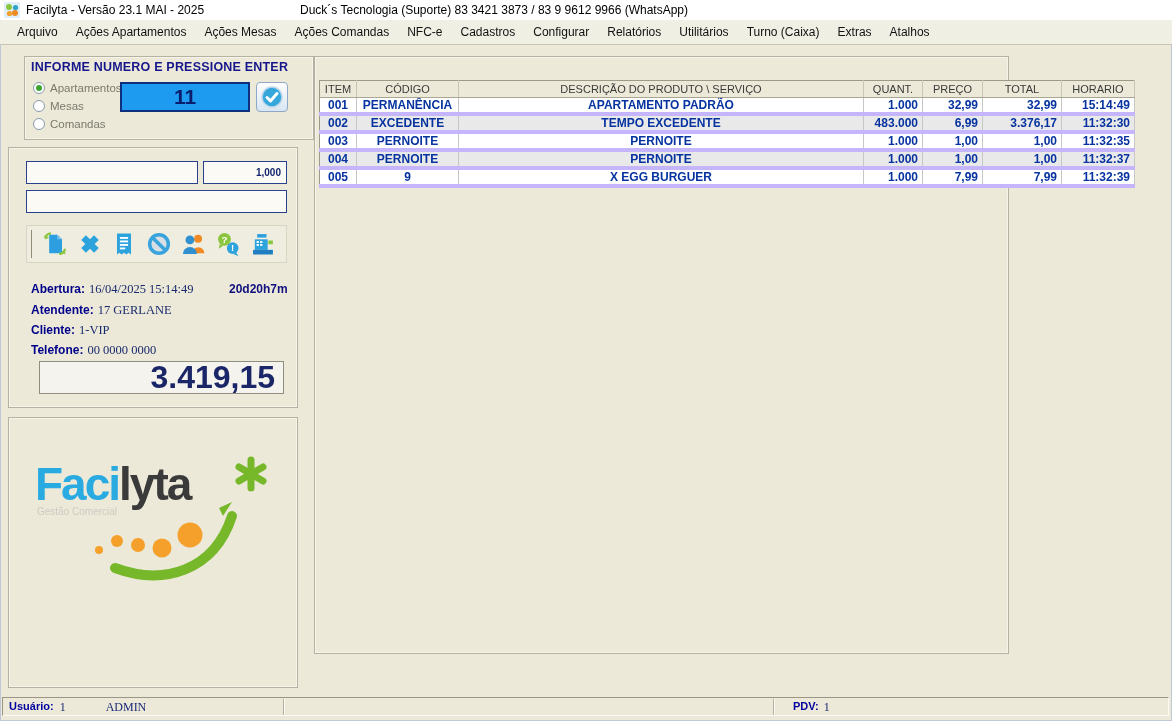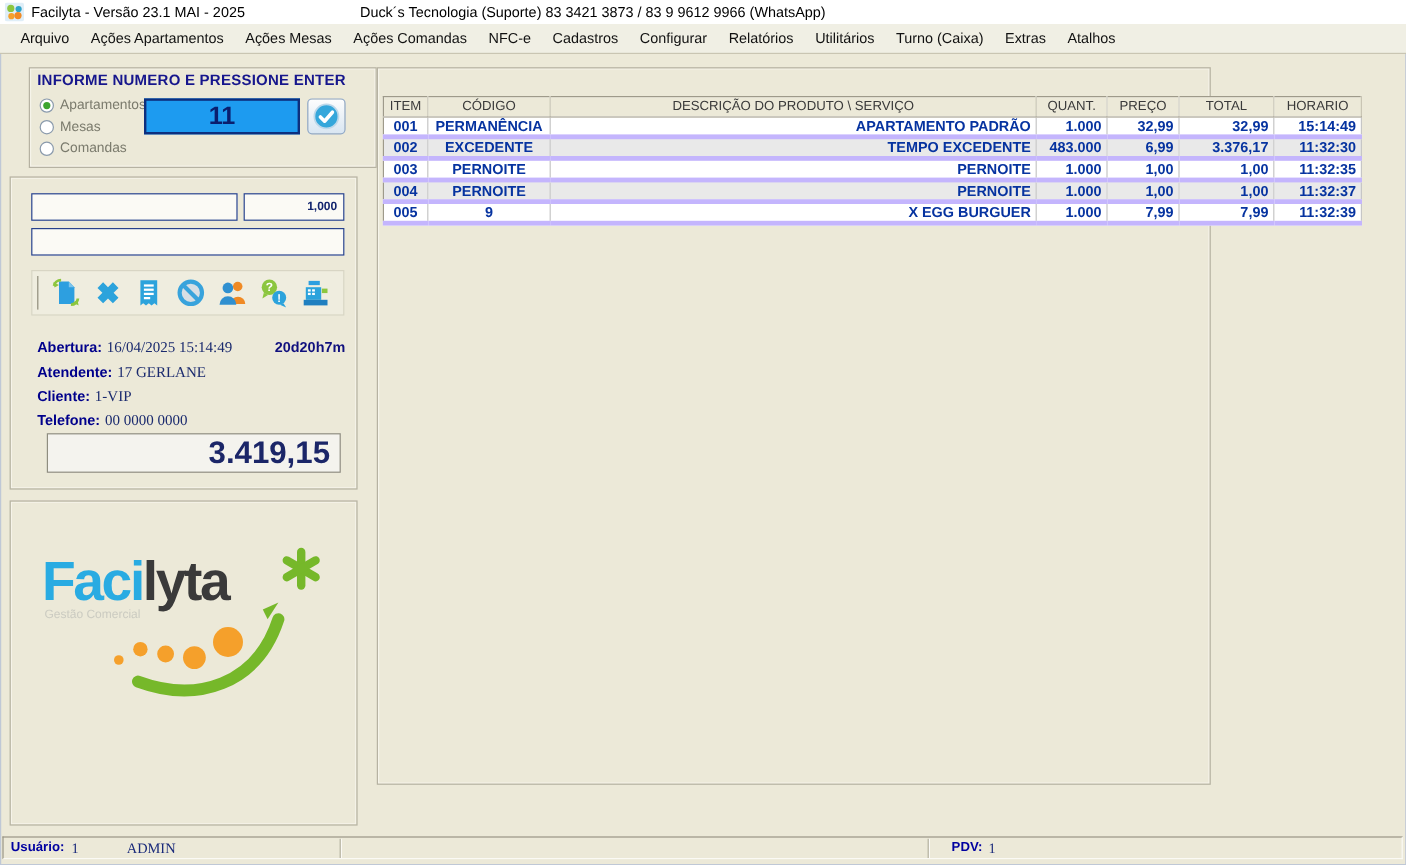--- a/index.html
+++ b/index.html
@@ -62,21 +62,21 @@
   }
   .tb-grip { width:1px; height:28px; background:#8f8c7a; margin-right:6px; }
   .tb-btn { flex:1; height:34px; display:flex; align-items:center; justify-content:center; cursor:pointer; background:transparent; border:none; }
   .info-line { position:absolute; left:22px; width:255px; height:16px; font-size:12px; }
   .info-line .lbl { font-weight:bold; color:#00008B; }
   .info-line .val { font-family:"Liberation Serif", serif; font-size:12.5px; color:#1A2A6E; margin-left:4px; }
   .info-line .dur { position:absolute; left:198px; top:0; font-weight:bold; color:#10107E; }
   #total-display {
     position:absolute; left:30px; top:213px; width:245px; height:33px;
     background:#F4F3EE; border:1px solid #8f8d7f;
-    font-size:26px; font-weight:bold; color:#1B2668; text-align:right; line-height:31px; padding-right:8px;
+    font-size:32px; font-weight:bold; color:#1B2668; text-align:right; line-height:31px; padding-right:8px;
   }
   
   #box-brand { left:8px; top:417px; width:290px; height:271px; }
   #logo-svg { position:absolute; left:20px; top:28px; }
   #clock-display {
     position:absolute; left:0; top:155px; width:290px; text-align:center;
     font-family:"DejaVu Sans Mono", monospace; font-size:28px; font-weight:bold; color:#1B1464; letter-spacing:1px;
   }
   
   #items-panel { left:314px; top:56px; width:695px; height:598px; }
@@ -89,21 +89,21 @@
     height:17px; background:#ECE9D8; font-weight:normal; font-size:11px; color:#3a3a3a;
     border-right:1px solid #c9c5b4; border-bottom:1px solid #a9a593; overflow:hidden; white-space:nowrap;
   }
   #items-table td {
     height:15px; font-size:12px; font-weight:bold; color:#0633A0;
     border-right:1px solid #c6c6c6; border-bottom:4px solid #c4b5fd;
     padding:0 4px; overflow:hidden; white-space:nowrap;
   }
   #items-table tr.alt { background:#E9E9E9; }
   #items-table td:nth-child(1), #items-table td:nth-child(2) { text-align:center; }
-  #items-table td:nth-child(3) { text-align:right; }
+  #items-table td:nth-child(3) { text-align:center; }
   #items-table td:nth-child(n+4) { text-align:right; }
   
   #statusbar {
     position:absolute; left:2px; top:697px; width:1167px; height:19px;
     background:#ECE9D8; border:1px solid; border-color:#999685 #fbfaf5 #fbfaf5 #999685;
     font-size:11px;
   }
   #statusbar .lbl { font-weight:bold; color:#0000A0; }
   #statusbar .val { font-family:"Liberation Serif", serif; font-size:12px; color:#1A2A7A; }
   .sb-group { position:absolute; top:2px; display:flex; align-items:flex-start; }

